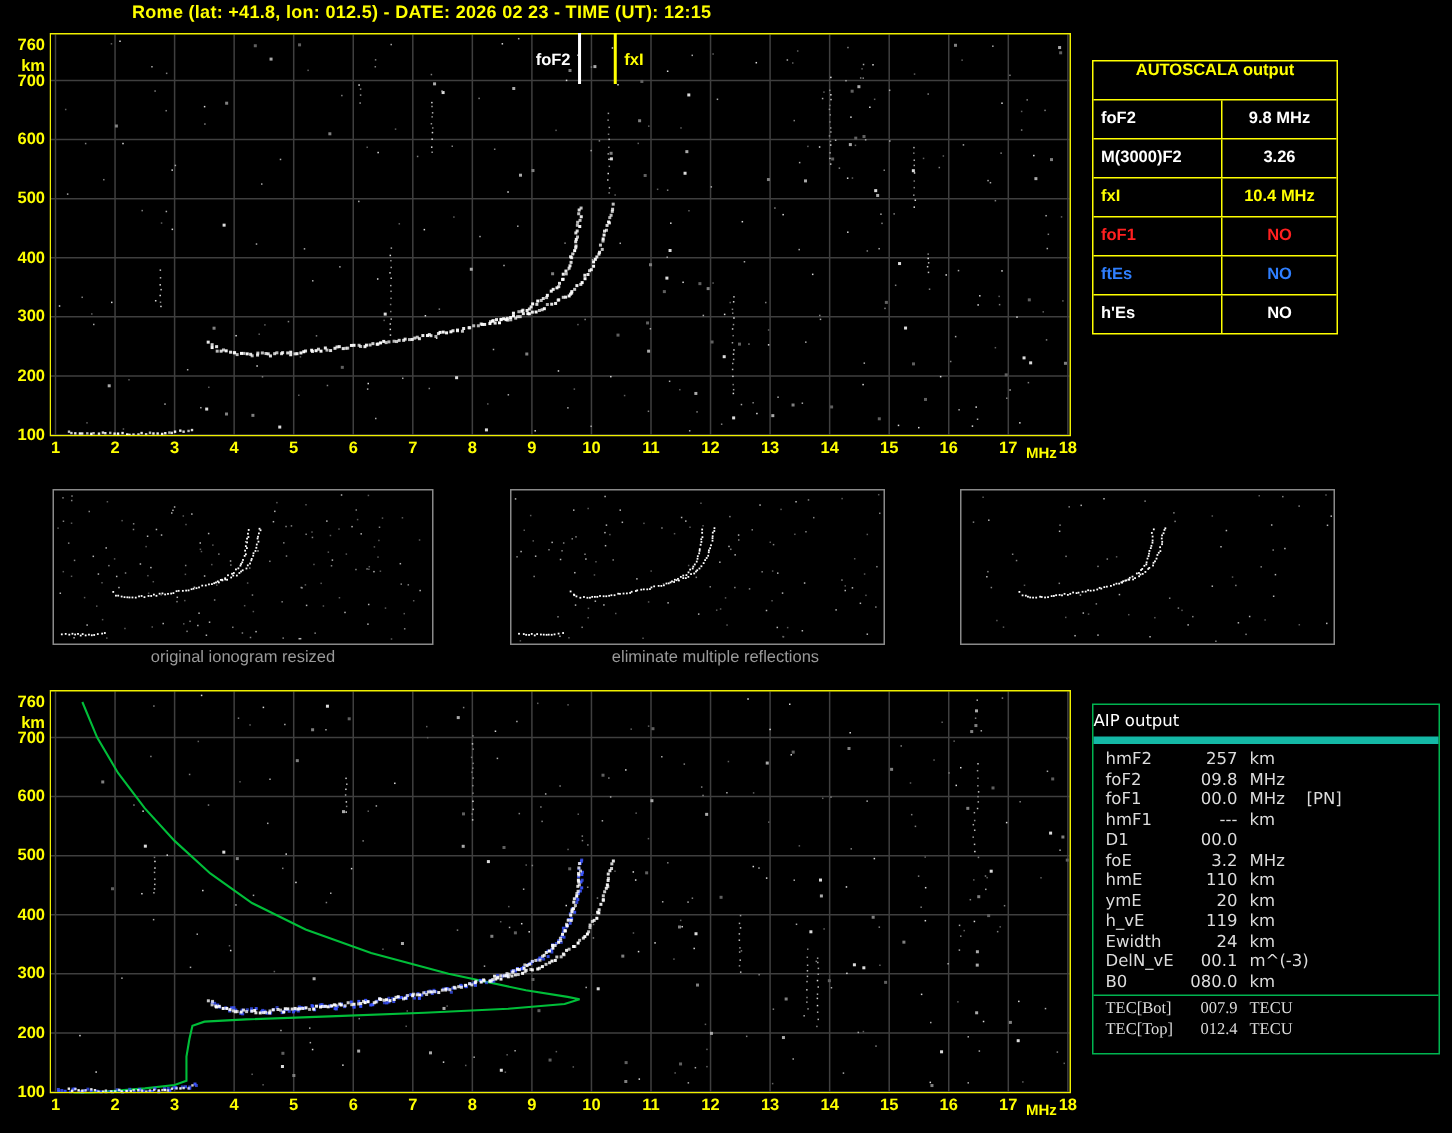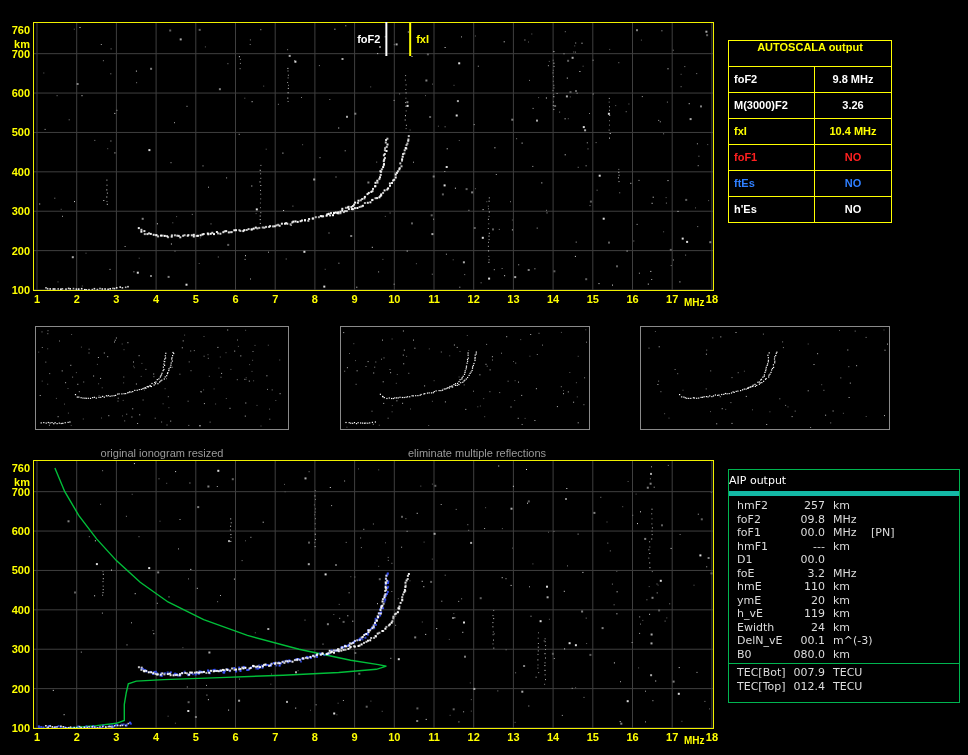--- a/index.html
+++ b/index.html
@@ -18,43 +18,44 @@
           font:bold 11px "Liberation Sans",sans-serif;}
   .as-label{width:80px;border-right:1px solid #ffff00;padding-left:5px;line-height:25px;}
   .as-value{flex:1;text-align:center;line-height:25px;}
 
   
   .aip-table{position:absolute;left:728px;top:469px;width:230px;height:232px;
              border:1px solid #00b450;background:#000;color:#dcdcdc;
              font:11px "DejaVu Sans",sans-serif;}
   .aip-header{height:21px;line-height:21px;border-bottom:5px solid #14b8a6;color:#ffffff;}
   #aip-rows{padding-top:3px;}
-  #aip-tec-rows{padding-top:2px;}
+  #aip-tec-rows{padding-top:2px;font-family:Liberation Serif, serif;}
   .aip-row{position:relative;height:13.5px;line-height:13.5px;}
   .aip-label{position:absolute;left:8px;}
   .aip-value{position:absolute;left:56px;width:40px;text-align:right;}
   .aip-unit{position:absolute;left:104px;}
   .aip-note{position:absolute;left:142px;}
   .aip-sep{border-top:1px solid #00b450;margin-top:2px;}
 
   
   .thumb{position:absolute;border:1px solid #8a8a8a;background:#000;}
-  .caption{position:absolute;top:432px;color:#9a9a9a;font:11px "Liberation Sans",sans-serif;text-align:center;margin-top:15px;}
+  .caption{position:absolute;top:432px;color:#9a9a9a;font:11px "Liberation Sans",sans-serif;text-align:center;}
 
   
   .axlbl{position:absolute;color:#ffff00;font:bold 11px "Liberation Sans",sans-serif;}
   .xl{width:22px;text-align:center;}
   .yl{width:26px;text-align:right;}
   .mhz{font:bold 10px "Liberation Sans",sans-serif;}
 </style>
 </head>
 <body>
 
 <div id="screen">
 
+  <div class="title">Rome (lat: +41.8, lon: 012.5) - DATE: 2026 02 23 - TIME (UT): 12:15</div>
 
   <div class="plot" style="left:33px;top:22px;width:681px;height:269px">
     <svg id="svg-top" width="681" height="269" viewBox="0 0 681 269">
         <g>
           <line x1="4" y1="1" x2="4" y2="268" stroke="#3f3f3f" stroke-width="1"></line>
           <line x1="43.7" y1="1" x2="43.7" y2="268" stroke="#3f3f3f" stroke-width="1"></line>
           <line x1="83.4" y1="1" x2="83.4" y2="268" stroke="#3f3f3f" stroke-width="1"></line>
           <line x1="123.10000000000001" y1="1" x2="123.10000000000001" y2="268" stroke="#3f3f3f" stroke-width="1"></line>
           <line x1="162.8" y1="1" x2="162.8" y2="268" stroke="#3f3f3f" stroke-width="1"></line>
           <line x1="202.5" y1="1" x2="202.5" y2="268" stroke="#3f3f3f" stroke-width="1"></line>

